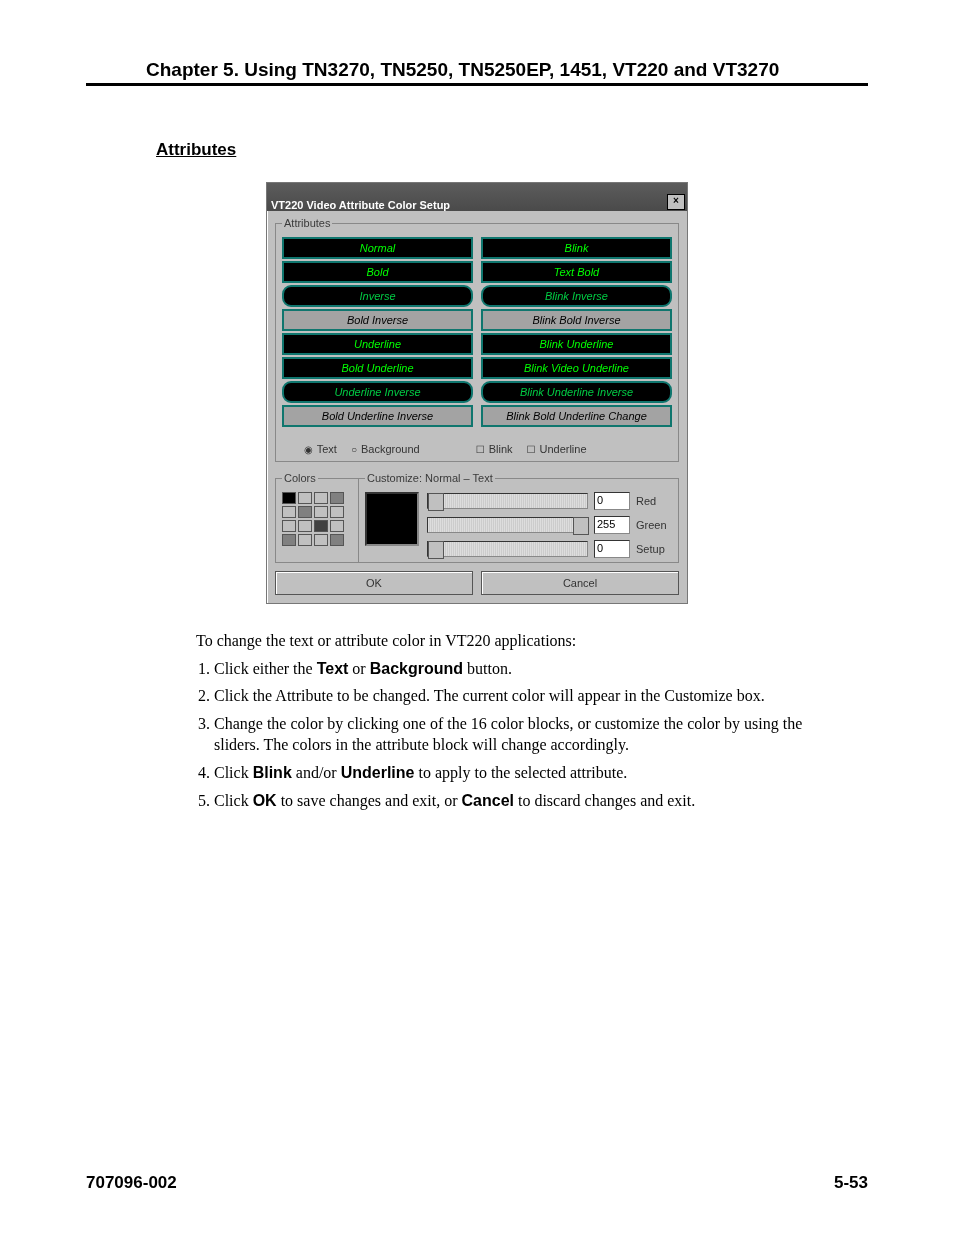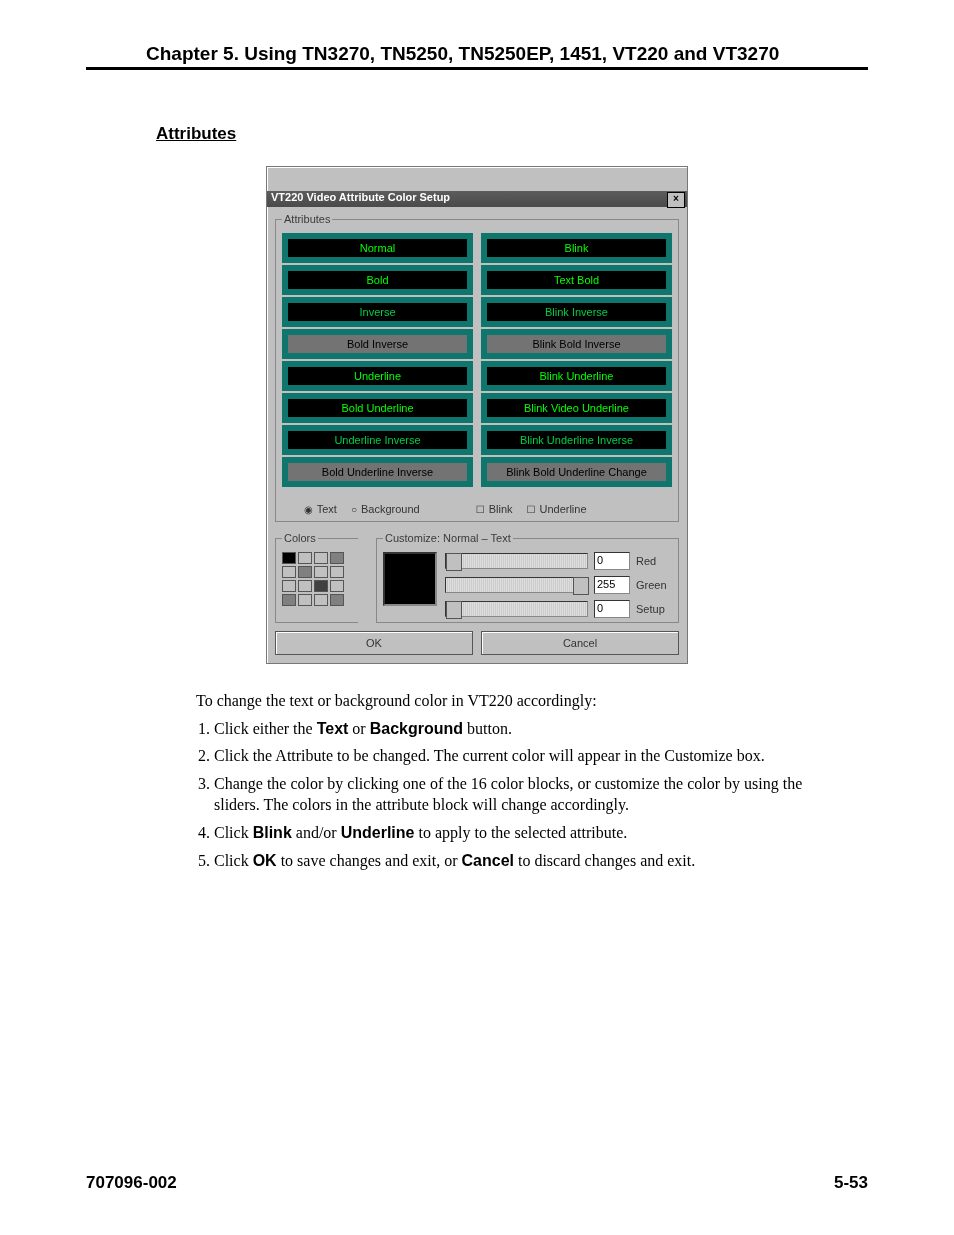--- a/index.html
+++ b/index.html
@@ -6,21 +6,21 @@
     margin: 0;
     padding: 0;
     width: 954px;
     height: 1235px;
     background: #fff;
     font-family: "Times New Roman", serif;
     color: #000;
     position: relative;
   }
   .page {
-    padding: 43px 86px 0 86px;
+    padding: 59px 86px 0 86px;
     box-sizing: border-box;
   }
   .chapter-header {
     font-family: Arial, Helvetica, sans-serif;
     font-weight: bold;
     font-size: 19px;
     border-bottom: 3px solid #000;
     padding: 0 0 2px 60px;
     margin-bottom: 54px;
   }
@@ -37,27 +37,26 @@
     margin: 0 auto 26px auto;
     width: 420px;
     background: #c0c0c0;
     border: 1px solid #777;
     box-shadow: 1px 1px 0 #fff inset;
     font-family: Tahoma, Arial, sans-serif;
     font-size: 11px;
   }
   .titlebar {
     display: flex;
-    align-items: flex-start;
+    align-items: flex-end;
     background: linear-gradient(#5c5c5c, #4a4a4a);
     color: #fff;
     font-weight: bold;
-    height: 16px;
+    height: 28px;
     padding-left: 4px;
-    margin-top: 24px;
   }
   .titlebar .spacer { flex: 1; }
   .titlebar .close {
     width: 16px; height: 14px;
     background: #c0c0c0;
     color: #000;
     text-align: center;
     line-height: 12px;
     border: 1px solid #000;
     margin: 1px 2px;
@@ -81,28 +80,29 @@
     display: grid;
     grid-template-columns: 1fr 1fr;
     gap: 2px 8px;
     margin-bottom: 10px;
   }
   .attr-btn {
     height: 18px;
     text-align: center;
     line-height: 18px;
     font-size: 11px;
-    border: 6px solid #0f766e;
+    border: 2px solid #0f766e;
     user-select: none;
+    font-style: italic;
   }
   .attr-bg-black { background: #000; color: inherit; }
-  .attr-bg-white { background: #737373; color: #000; }
+  .attr-bg-white { background: #a3a3a3; color: #000; }
   .c-green  { color: #0f0; }
   .c-black  { color: #000; }
-  .c-darkg  { color: #0c4; }
+  .c-darkg  { color: #0c4; border-radius: 9px; }
 
   .radio-row {
     display: flex;
     gap: 14px;
     padding-top: 6px;
     padding-left: 22px;
     color: #333;
   }
   .radio-row .pair { display: inline-flex; gap: 4px; align-items: center; }
   .glyph { font-family: Arial, sans-serif; font-size: 10px; }
@@ -220,21 +220,21 @@
             <span class="glyph">☐</span>
             <span>Blink</span>
           </span>
           <span class="pair">
             <span class="glyph">☐</span>
             <span>Underline</span>
           </span>
         </div>
       </fieldset>
 
-      <div style="display:flex; gap:18px;">
+      <div style="display:flex; gap:0;">
         <fieldset class="colors" style="flex:0 0 70px; margin-right:0; border-right:none;">
           <legend>Colors</legend>
           <div class="palette" id="palette">
               <div class="sw" style="background: rgb(0, 0, 0);"></div>
               <div class="sw" style="background: rgb(192, 192, 192);"></div>
               <div class="sw" style="background: rgb(192, 192, 192);"></div>
               <div class="sw" style="background: rgb(128, 128, 128);"></div>
               <div class="sw" style="background: rgb(192, 192, 192);"></div>
               <div class="sw" style="background: rgb(128, 128, 128);"></div>
               <div class="sw" style="background: rgb(192, 192, 192);"></div>
@@ -281,21 +281,21 @@
       </div>
 
       <div class="okcancel">
         <div class="btn">OK</div>
         <div class="btn">Cancel</div>
       </div>
     </div>
   </div>
 
   <div class="body-text">
-    <p>To change the text or background color in VT220 accordingly:</p>
+    <p>To change the text or attribute color in VT220 applications:</p>
     <ol class="steps" id="steps">
         <li><span>Click either the </span><span class="sans-bold">Text</span><span> or </span><span class="sans-bold">Background</span><span> button.</span></li>
         <li>Click the Attribute to be changed. The current color will appear in the Customize box.</li>
         <li>Change the color by clicking one of the 16 color blocks, or customize the color by using the sliders. The colors in the attribute block will change accordingly.</li>
         <li><span>Click </span><span class="sans-bold">Blink</span><span> and/or </span><span class="sans-bold">Underline</span><span> to apply to the selected attribute.</span></li>
         <li><span>Click </span><span class="sans-bold">OK</span><span> to save changes and exit, or </span><span class="sans-bold">Cancel</span><span> to discard changes and exit.</span></li>
       </ol>
   </div>
 </div>
 

